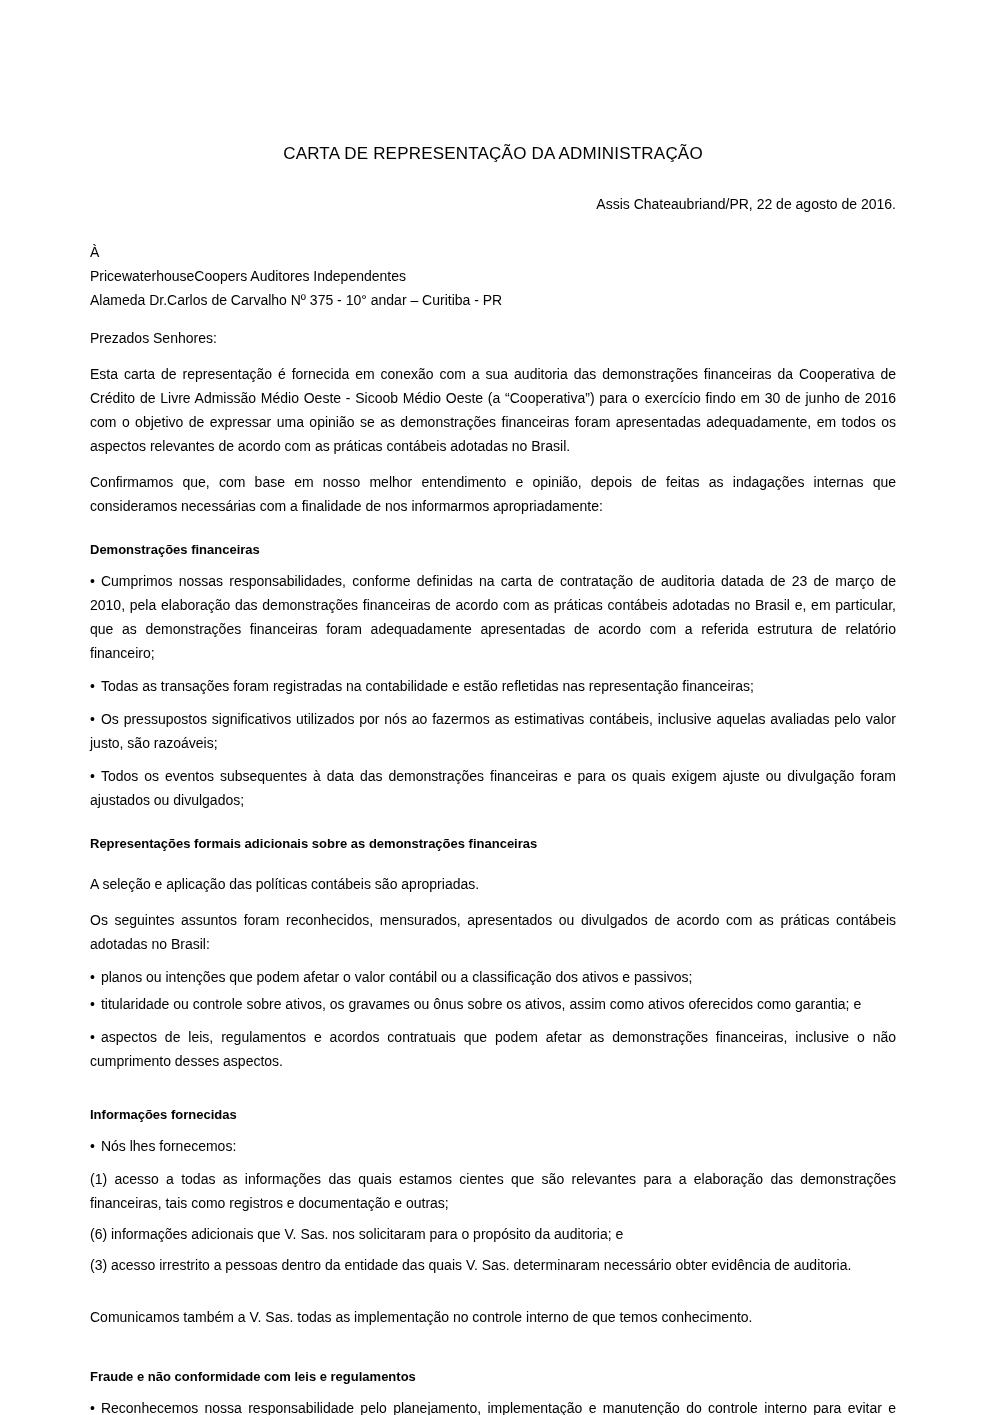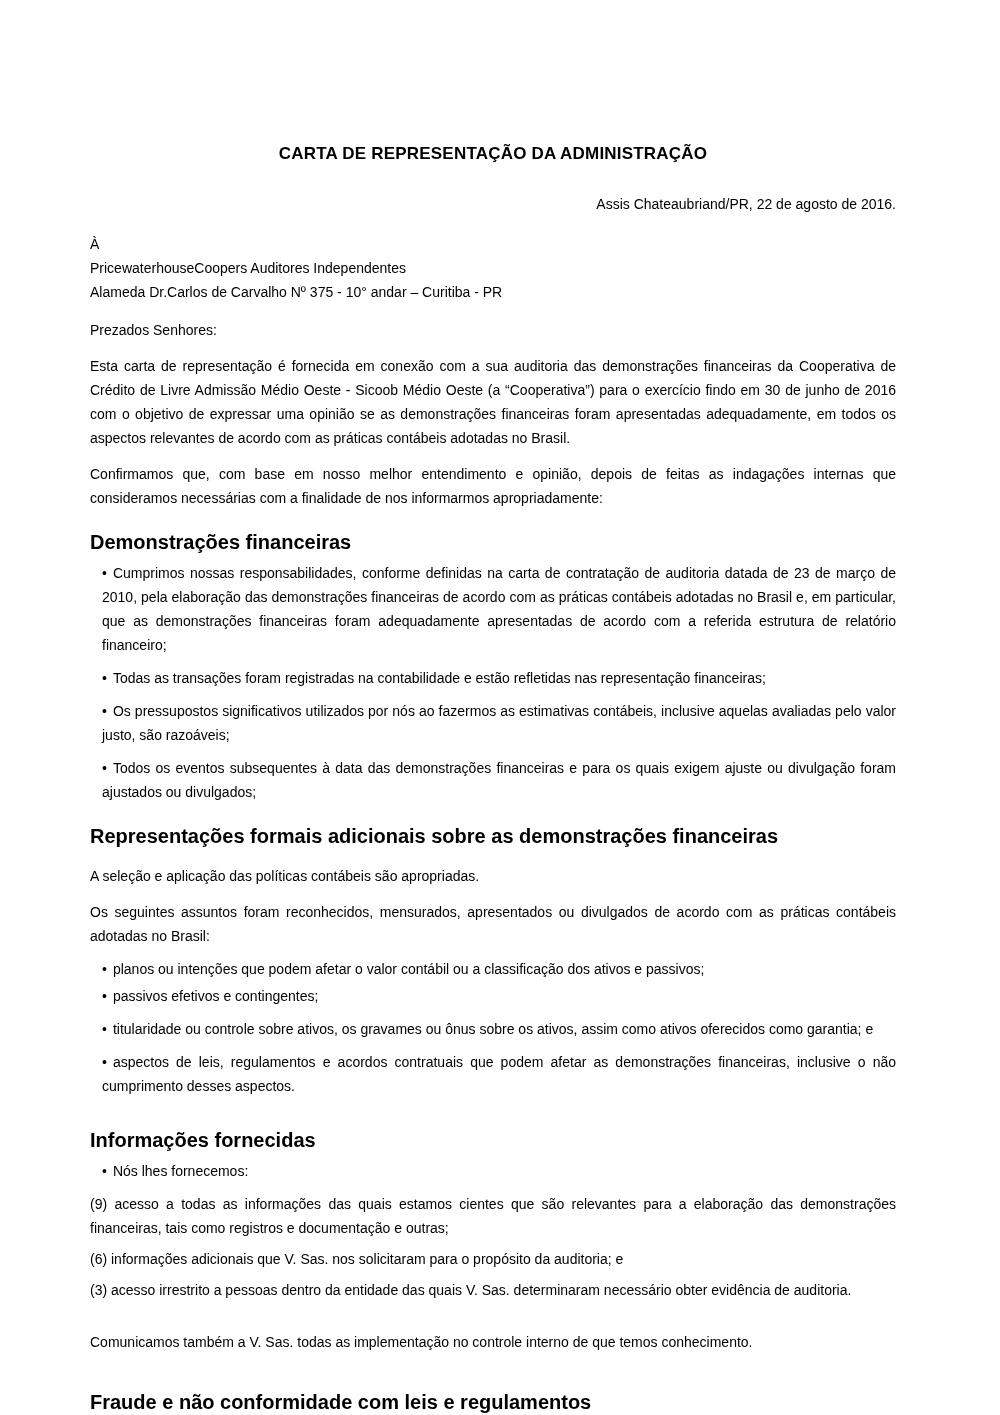--- a/index.html
+++ b/index.html
@@ -16,63 +16,63 @@
     color: #000000;
     font-family: "Liberation Sans", sans-serif;
     font-size: 14px;
     line-height: 24px;
     box-sizing: border-box;
     padding: 142px 104px 40px 90px;
     overflow: hidden;
   }
   .doc-title {
     font-size: 17px;
-    font-weight: bold;
+    font-weight: normal;
     text-align: center;
     margin: 0 0 26px 0;
     line-height: 24px;
     letter-spacing: 0.2px;
   }
   .date-line {
     text-align: right;
-    margin: 0 0 16px 0;
+    margin: 0 0 24px 0;
   }
   .recipient {
     margin: 0 0 14px 0;
   }
   .recipient p {
     margin: 0;
   }
   .greeting {
     margin: 0 0 8px 0;
   }
   p.body-par {
     margin: 12px 0 3px 0;
     text-align: justify;
   }
   p.body-par.space-after {
     margin-bottom: 9px;
   }
   h2.section-heading {
-    font-size: 20px;
+    font-size: 13px;
     font-weight: bold;
     margin: 20px 0 7px 0;
     line-height: 24px;
   }
   h2.tight-bottom {
     margin-bottom: 16px;
   }
   h2.big-top {
     margin-top: 30px;
   }
   h2.bigger-top {
     margin-top: 36px;
   }
   .bullet-par {
-    margin: 0 0 9px 12px;
+    margin: 0 0 9px 0;
     text-align: justify;
   }
   .bullet-par.tight {
     margin-bottom: 3px;
   }
   .bullet-par.last {
     margin-bottom: 0;
   }
   .bullet-glyph {
     display: inline-block;
@@ -124,36 +124,33 @@
 
   <h2 class="section-heading tight-bottom">Representações formais adicionais sobre as demonstrações financeiras</h2>
 
   <p class="body-par">A seleção e aplicação das políticas contábeis são apropriadas.</p>
   <p class="body-par space-after">Os seguintes assuntos foram reconhecidos, mensurados, apresentados ou divulgados de acordo com as práticas contábeis adotadas no Brasil:</p>
 
   <p class="bullet-par tight">
     <span class="bullet-glyph">•</span><span>planos ou intenções que podem afetar o valor contábil ou a classificação dos ativos e passivos;</span>
   </p>
   <p class="bullet-par">
-    <span class="bullet-glyph">•</span><span>passivos efetivos e contingentes;</span>
-  </p>
-  <p class="bullet-par">
     <span class="bullet-glyph">•</span><span>titularidade ou controle sobre ativos, os gravames ou ônus sobre os ativos, assim como ativos oferecidos como garantia; e</span>
   </p>
   <p class="bullet-par last">
     <span class="bullet-glyph">•</span><span>aspectos de leis, regulamentos e acordos contratuais que podem afetar as demonstrações financeiras, inclusive o não cumprimento desses aspectos.</span>
   </p>
 
   <h2 class="section-heading big-top">Informações fornecidas</h2>
 
   <p class="bullet-par">
     <span class="bullet-glyph">•</span><span>Nós lhes fornecemos:</span>
   </p>
 
-  <p class="numbered-par">(9) acesso a todas as informações das quais estamos cientes que são relevantes para a elaboração das demonstrações financeiras, tais como registros e documentação e outras;</p>
+  <p class="numbered-par">(1) acesso a todas as informações das quais estamos cientes que são relevantes para a elaboração das demonstrações financeiras, tais como registros e documentação e outras;</p>
   <p class="numbered-par">(6) informações adicionais que V. Sas. nos solicitaram para o propósito da auditoria; e</p>
   <p class="numbered-par">(3) acesso irrestrito a pessoas dentro da entidade das quais V. Sas. determinaram necessário obter evidência de auditoria.</p>
 
   <p class="closing-par">Comunicamos também a V. Sas. todas as implementação no controle interno de que temos conhecimento.</p>
 
   <h2 class="section-heading bigger-top">Fraude e não conformidade com leis e regulamentos</h2>
 
   <p class="bullet-par last">
     <span class="bullet-glyph">•</span><span>Reconhecemos nossa responsabilidade pelo planejamento, implementação e manutenção do controle interno para evitar e detectar fraude;</span>
   </p>

